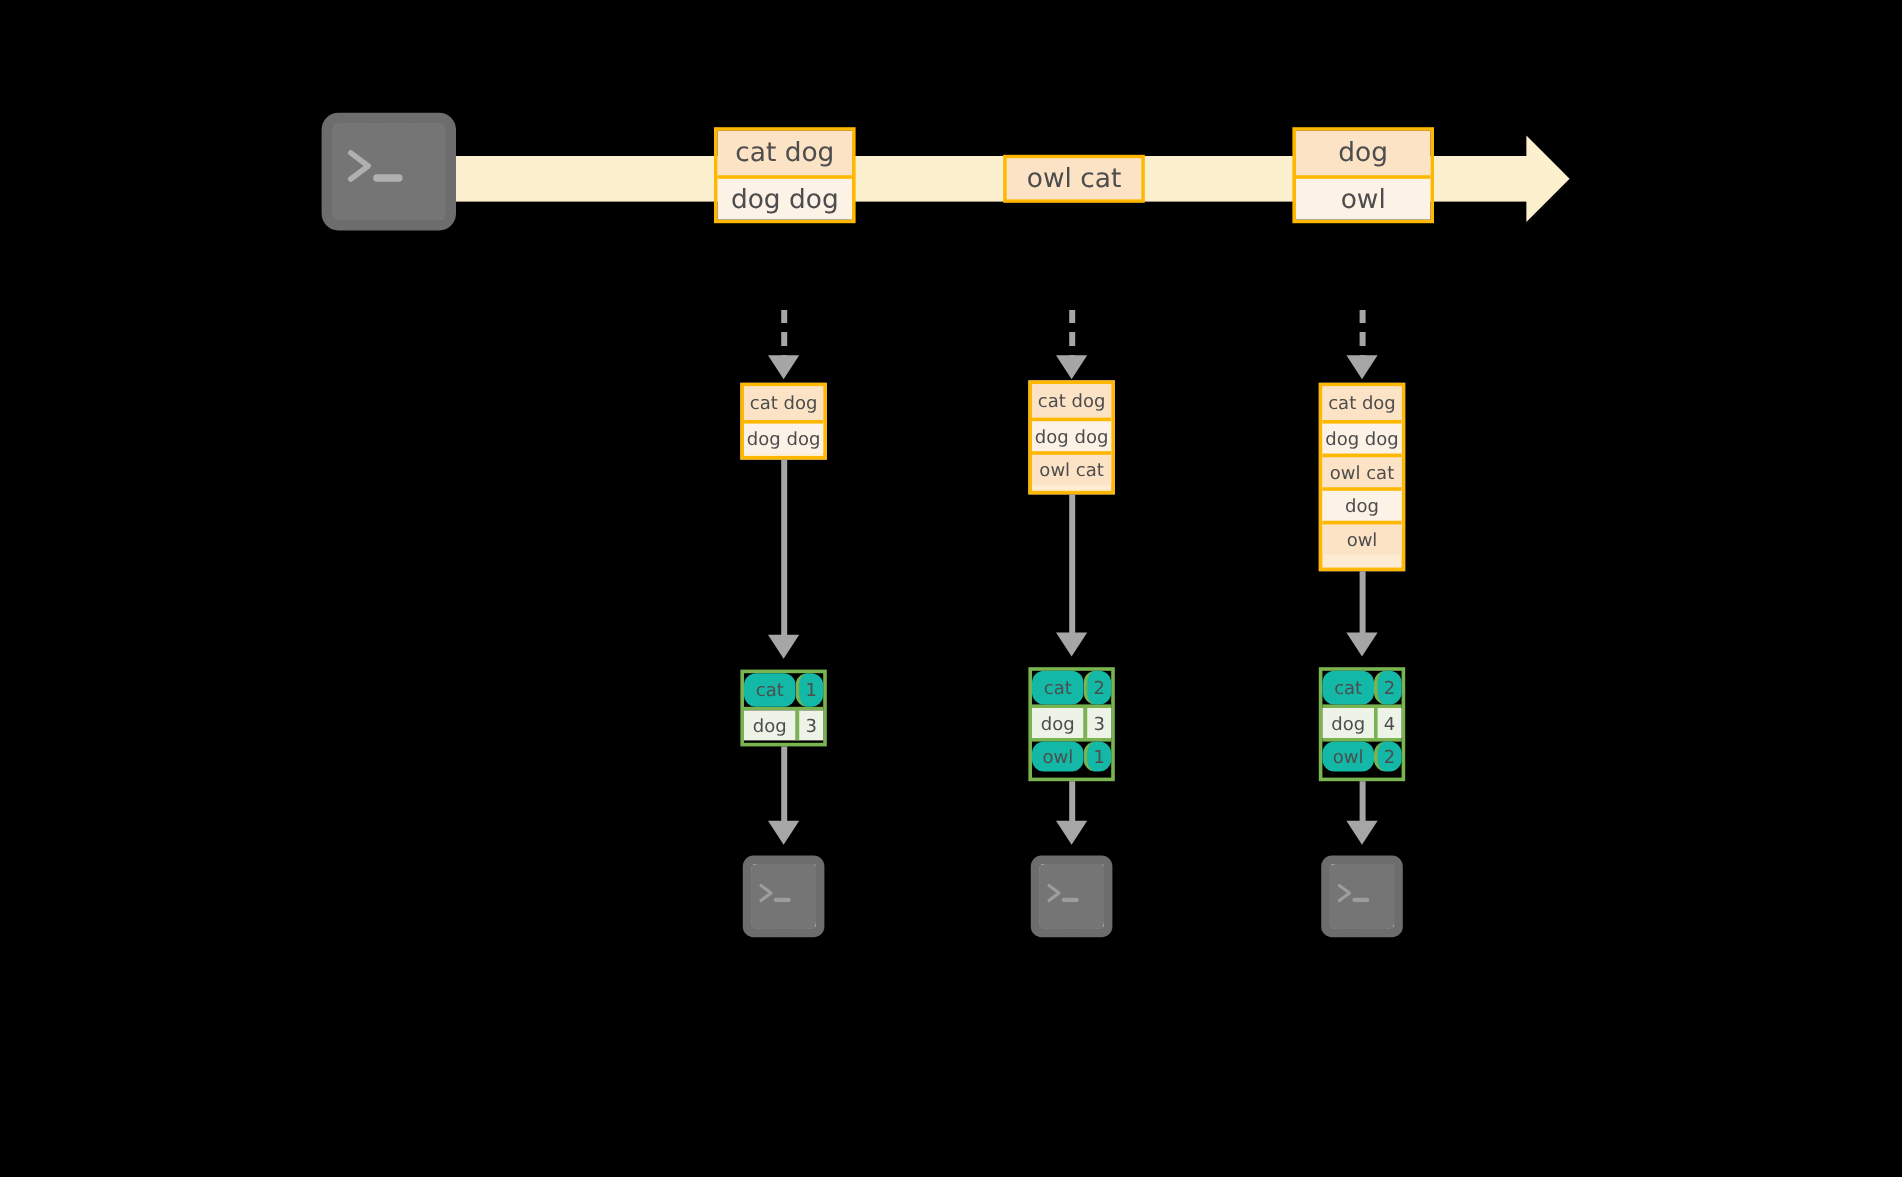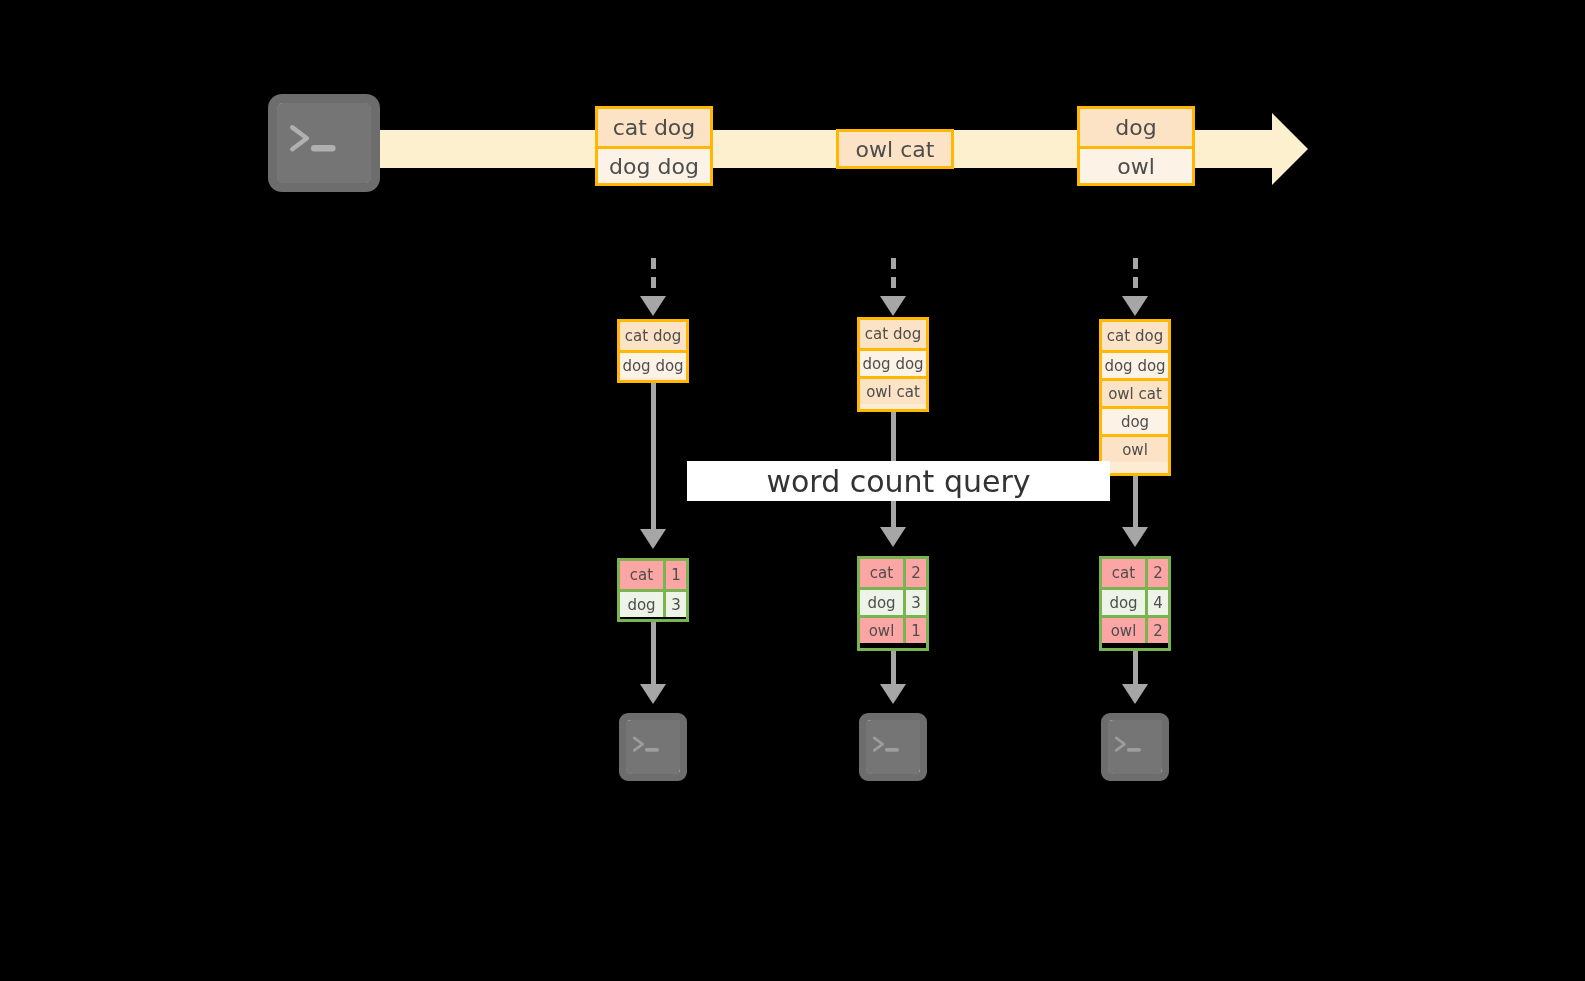--- a/index.html
+++ b/index.html
@@ -35,21 +35,21 @@
   .topbox{position:absolute;box-sizing:border-box;border:3px solid #ffb700;}
 
   
   .tbl{position:absolute;box-sizing:border-box;border:3px solid #79b451;}
   .trow{display:flex;box-sizing:border-box;}
   .trow + .trow{border-top:3px solid #79b451;}
   .tcell{box-sizing:border-box;display:flex;align-items:center;
          justify-content:center;color:#4d4d4d;white-space:nowrap;}
   .tcell.key{}
   .tcell.val{border-left:3px solid #79b451;}
-  .trow.g-a .tcell{background:#fca5a5;}
+  .trow.g-a .tcell{background:#14b8a6;border-radius:10px;}
   .trow.g-b .tcell{background:#eef3e8;}
 
   
   .vline{position:absolute;background:#a6a6a6;width:5px;}
   .vline.dashed{background:none;
       background-image:repeating-linear-gradient(to bottom,
         #a6a6a6 0 11px, rgba(0,0,0,0) 11px 19px);}
   .vhead{position:absolute;width:0;height:0;border-style:solid;
          border-color:#a6a6a6 transparent transparent transparent;}
 
@@ -192,15 +192,14 @@
   <div class="vhead" style="left:1122px;top:684px;border-width:20px 13px 0 13px;"></div>
 
   <div class="term small" style="left:1101px;top:713px;width:68px;height:68px;">
     <div class="term-inner"></div>
     <svg viewBox="0 0 64 40" aria-hidden="true">
       <path d="M8 7 L24 19 L8 31" fill="none" stroke="#9d9d9d" stroke-width="5" stroke-linecap="round" stroke-linejoin="round"></path>
       <path d="M32 30 L52 30" fill="none" stroke="#9d9d9d" stroke-width="7" stroke-linecap="round"></path>
     </svg>
   </div>
 
-  <div class="querylabel" style="left:687px;top:461px;width:423px;height:40px;font-size:30px;">word count query</div>
 
 </div>
 
 </body></html>

